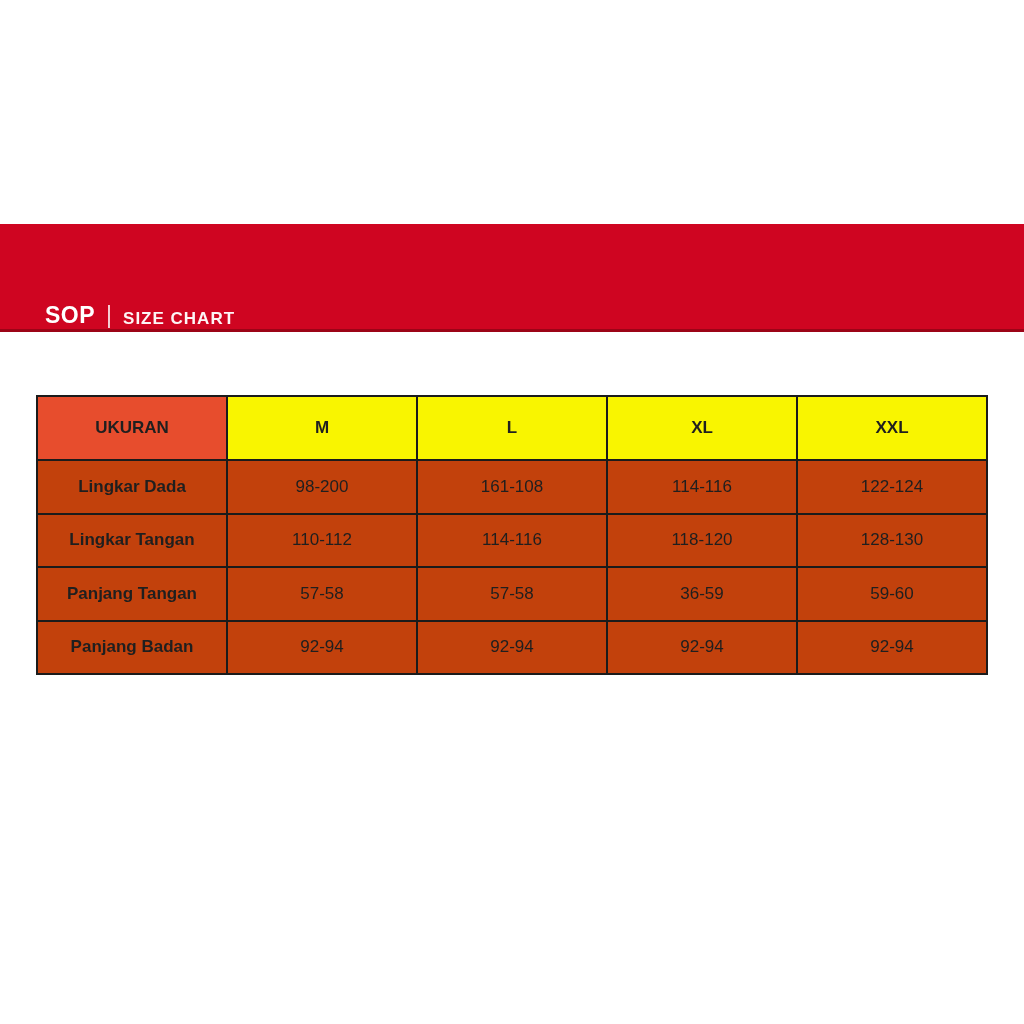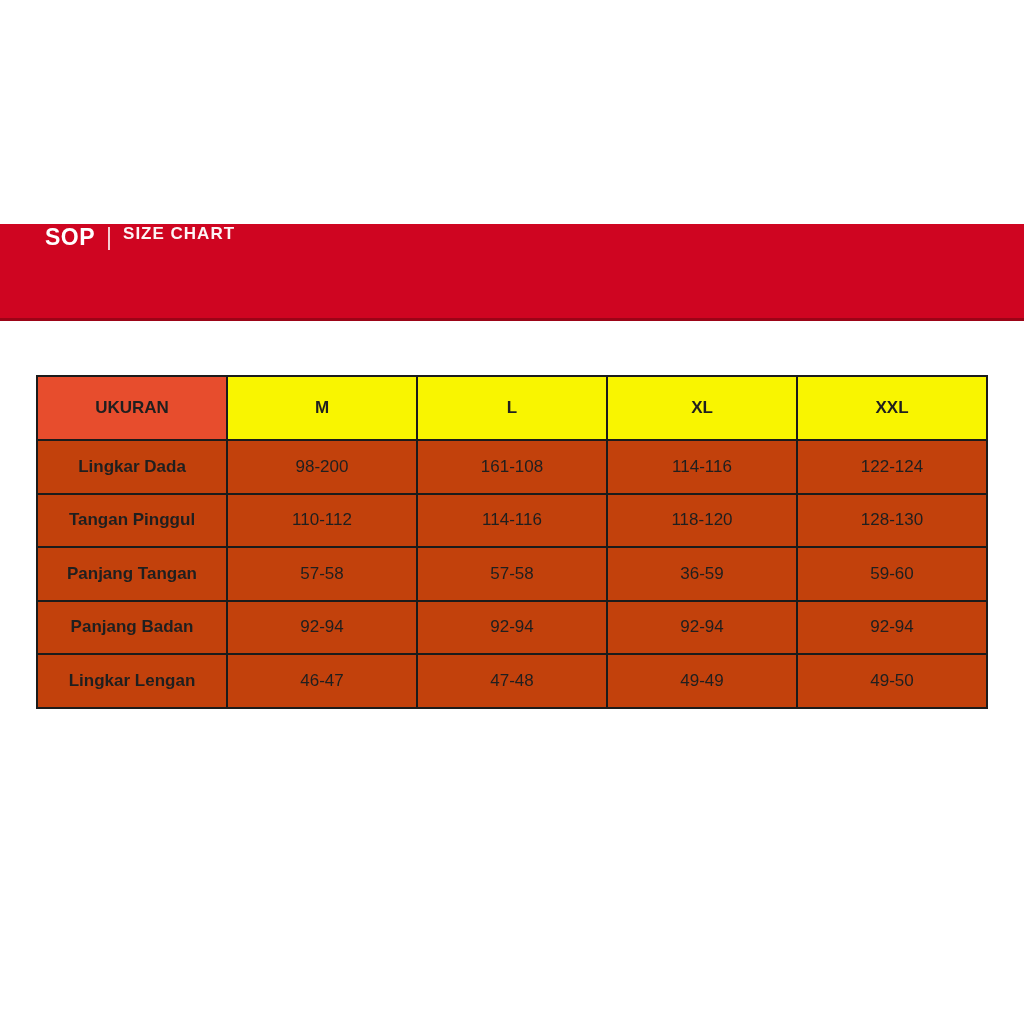--- a/index.html
+++ b/index.html
@@ -15,25 +15,25 @@
     background: #ffffff;
     overflow: hidden;
   }
 
   
   .banner {
     position: absolute;
     top: 224px;
     left: 0;
     width: 100%;
-    height: 97px;
+    height: 108px;
     background: #CF0521;
     border-bottom: 3px solid #9C0417;
     display: flex;
-    align-items: flex-start;
+    align-items: flex-end;
     padding-left: 45px;
     box-sizing: border-box;
   }
   .banner .brand {
     color: #ffffff;
     font-weight: 700;
     font-size: 23px;
     letter-spacing: 0.5px;
   }
   .banner .sep {
@@ -54,20 +54,21 @@
     position: absolute;
     top: 375px;
     left: 36px;
     width: 952px;
   }
   table.size-chart {
     width: 952px;
     border-collapse: collapse;
     table-layout: fixed;
     border: 2px solid #1b1b1b;
+    margin-top: 20px;
   }
   table.size-chart td, table.size-chart th {
     border: 2px solid #1b1b1b;
     text-align: center;
     vertical-align: middle;
     font-size: 17px;
     color: #1f1f1f;
     padding: 0;
   }
   table.size-chart tr.header-row th {
@@ -118,21 +119,21 @@
 
         <tr class="data-row">
           <td class="row-label">Lingkar Dada</td>
           <td class="value-cell">98-200</td>
           <td class="value-cell">161-108</td>
           <td class="value-cell">114-116</td>
           <td class="value-cell">122-124</td>
         </tr>
 
         <tr class="data-row">
-          <td class="row-label">Tangan Pinggul</td>
+          <td class="row-label">Lingkar Tangan</td>
           <td class="value-cell">110-112</td>
           <td class="value-cell">114-116</td>
           <td class="value-cell">118-120</td>
           <td class="value-cell">128-130</td>
         </tr>
 
         <tr class="data-row">
           <td class="row-label">Panjang Tangan</td>
           <td class="value-cell">57-58</td>
           <td class="value-cell">57-58</td>
@@ -141,24 +142,17 @@
         </tr>
 
         <tr class="data-row">
           <td class="row-label">Panjang Badan</td>
           <td class="value-cell">92-94</td>
           <td class="value-cell">92-94</td>
           <td class="value-cell">92-94</td>
           <td class="value-cell">92-94</td>
         </tr>
 
-        <tr class="data-row">
-          <td class="row-label">Lingkar Lengan</td>
-          <td class="value-cell">46-47</td>
-          <td class="value-cell">47-48</td>
-          <td class="value-cell">49-49</td>
-          <td class="value-cell">49-50</td>
-        </tr>
       </tbody>
     </table>
   </div>
 
 </div>
 
 </body></html>

